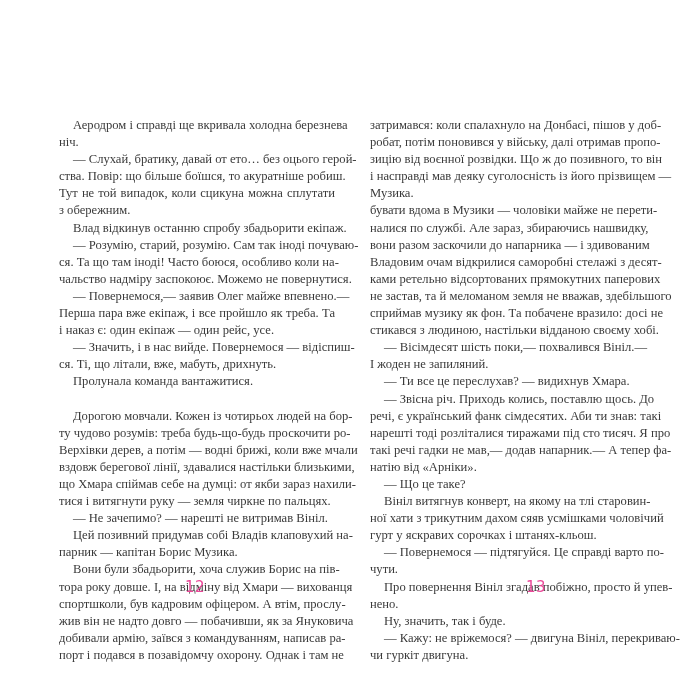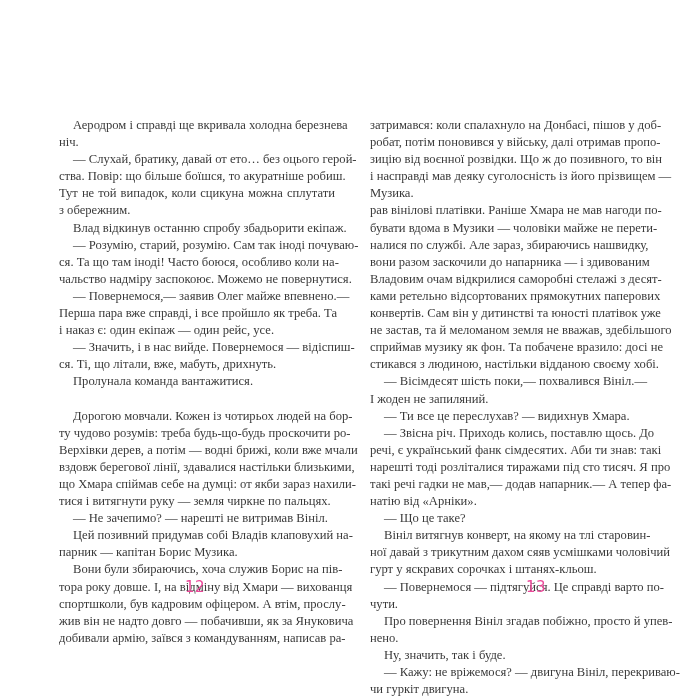--- a/index.html
+++ b/index.html
@@ -59,72 +59,71 @@
       <span class="line last">ніч.</span>
       <span class="line indent">— Слухай, братику, давай от ето… без оцього герой-</span>
       <span class="line">ства. Повір: що більше боїшся, то акуратніше робиш.</span>
       <span class="line">Тут не той випадок, коли сцикуна можна сплутати</span>
       <span class="line last">з обережним.</span>
       <span class="line indent">Влад відкинув останню спробу збадьорити екіпаж.</span>
       <span class="line indent">— Розумію, старий, розумію. Сам так іноді почуваю-</span>
       <span class="line">ся. Та що там іноді! Часто боюся, особливо коли на-</span>
       <span class="line">чальство надміру заспокоює. Можемо не повернутися.</span>
       <span class="line indent">— Повернемося,— заявив Олег майже впевнено.—</span>
-      <span class="line">Перша пара вже справді, і все пройшло як треба. Та</span>
+      <span class="line">Перша пара вже екіпаж, і все пройшло як треба. Та</span>
       <span class="line last">і наказ є: один екіпаж — один рейс, усе.</span>
       <span class="line indent">— Значить, і в нас вийде. Повернемося — відіспиш-</span>
       <span class="line last">ся. Ті, що літали, вже, мабуть, дрихнуть.</span>
       <span class="line indent last">Пролунала команда вантажитися.</span>
       <span class="gap"></span>
       <span class="line indent">Дорогою мовчали. Кожен із чотирьох людей на бор-</span>
       <span class="line">ту чудово розумів: треба будь-що-будь проскочити ро-</span>
       <span class="line">Верхівки дерев, а потім — водні брижі, коли вже мчали</span>
       <span class="line">вздовж берегової лінії, здавалися настільки близькими,</span>
       <span class="line">що Хмара спіймав себе на думці: от якби зараз нахили-</span>
       <span class="line last">тися і витягнути руку — земля чиркне по пальцях.</span>
       <span class="line indent last">— Не зачепимо? — нарешті не витримав Вініл.</span>
       <span class="line indent">Цей позивний придумав собі Владів клаповухий на-</span>
       <span class="line last">парник — капітан Борис Музика.</span>
-      <span class="line indent">Вони були збираючись, хоча служив Борис на пів-</span>
+      <span class="line indent">Вони були збадьорити, хоча служив Борис на пів-</span>
       <span class="line">тора року довше. І, на відміну від Хмари — вихованця</span>
       <span class="line">спортшколи, був кадровим офіцером. А втім, прослу-</span>
       <span class="line">жив він не надто довго — побачивши, як за Януковича</span>
       <span class="line">добивали армію, заївся з командуванням, написав ра-</span>
+      <span class="line">порт і подався в позавідомчу охорону. Однак і там не</span>
     </div>
   <div class="folio">12</div>
 </div>
 
 <div class="page right">
   <div class="column" id="right-column">
       <span class="line">затримався: коли спалахнуло на Донбасі, пішов у доб-</span>
       <span class="line">робат, потім поновився у війську, далі отримав пропо-</span>
       <span class="line">зицію від воєнної розвідки. Що ж до позивного, то він</span>
       <span class="line">і насправді мав деяку суголосність із його прізвищем —</span>
       <span class="line last">Музика.</span>
-      <span class="line">рав вінілові платівки. Раніше Хмара не мав нагоди по-</span>
       <span class="line">бувати вдома в Музики — чоловіки майже не перети-</span>
       <span class="line">налися по службі. Але зараз, збираючись нашвидку,</span>
       <span class="line">вони разом заскочили до напарника — і здивованим</span>
       <span class="line">Владовим очам відкрилися саморобні стелажі з десят-</span>
       <span class="line">ками ретельно відсортованих прямокутних паперових</span>
-      <span class="line">конвертів. Сам він у дитинстві та юності платівок уже</span>
       <span class="line">не застав, та й меломаном земля не вважав, здебільшого</span>
       <span class="line">сприймав музику як фон. Та побачене вразило: досі не</span>
       <span class="line">стикався з людиною, настільки відданою своєму хобі.</span>
       <span class="line indent">— Вісімдесят шість поки,— похвалився Вініл.—</span>
       <span class="line last">І жоден не запиляний.</span>
       <span class="line indent last">— Ти все це переслухав? — видихнув Хмара.</span>
       <span class="line indent">— Звісна річ. Приходь колись, поставлю щось. До</span>
       <span class="line">речі, є український фанк сімдесятих. Аби ти знав: такі</span>
       <span class="line">нарешті тоді розліталися тиражами під сто тисяч. Я про</span>
       <span class="line">такі речі гадки не мав,— додав напарник.— А тепер фа-</span>
       <span class="line last">натію від «Арніки».</span>
       <span class="line indent last">— Що це таке?</span>
       <span class="line indent">Вініл витягнув конверт, на якому на тлі старовин-</span>
-      <span class="line">ної давай з трикутним дахом сяяв усмішками чоловічий</span>
+      <span class="line">ної хати з трикутним дахом сяяв усмішками чоловічий</span>
       <span class="line last">гурт у яскравих сорочках і штанях-кльош.</span>
       <span class="line indent">— Повернемося — підтягуйся. Це справді варто по-</span>
       <span class="line last">чути.</span>
       <span class="line indent">Про повернення Вініл згадав побіжно, просто й упев-</span>
       <span class="line last">нено.</span>
       <span class="line indent last">Ну, значить, так і буде.</span>
       <span class="line indent">— Кажу: не вріжемося? — двигуна Вініл, перекриваю-</span>
       <span class="line last">чи гуркіт двигуна.</span>
     </div>
   <div class="folio">13</div>

